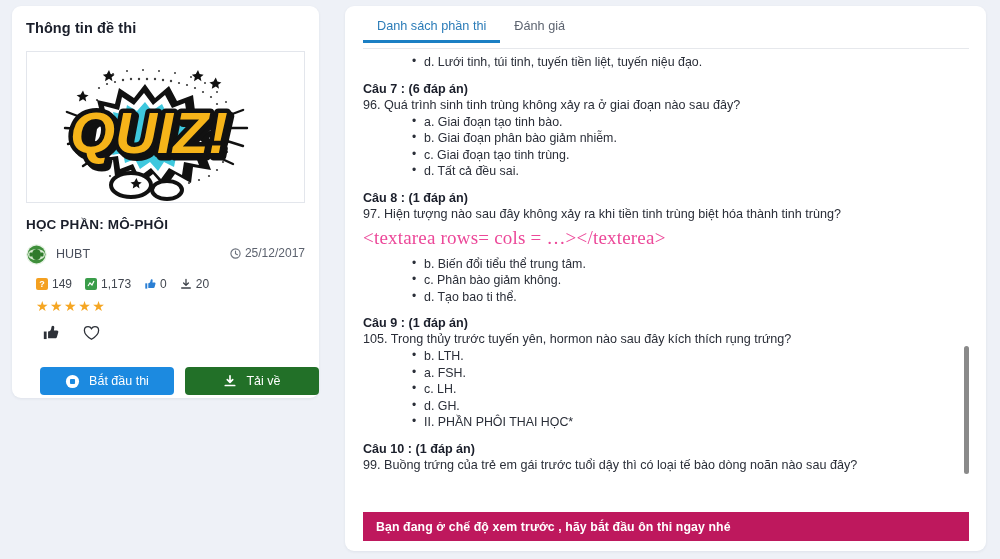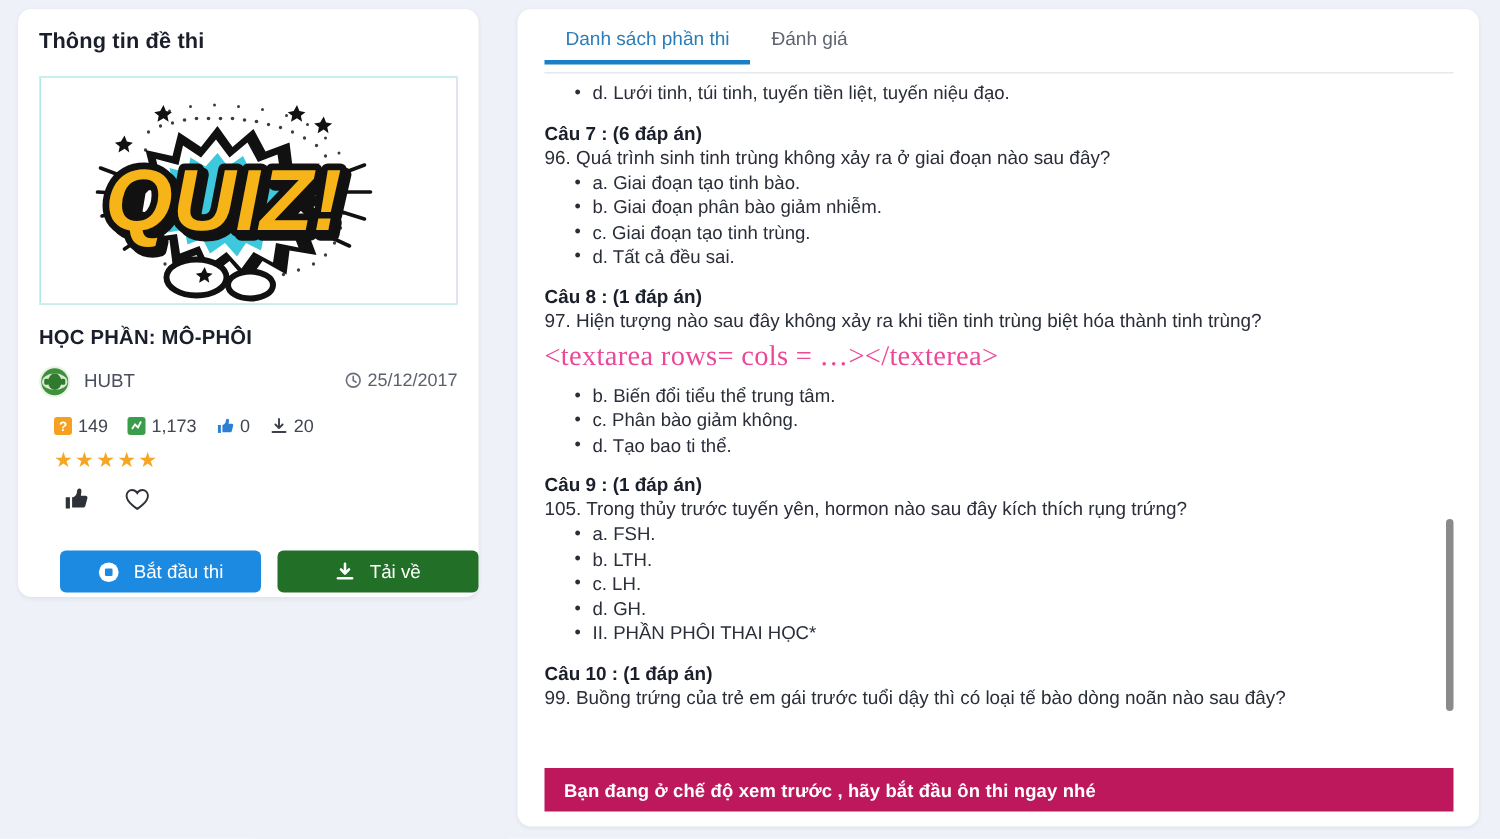--- a/index.html
+++ b/index.html
@@ -140,21 +140,21 @@
     margin: 11px 0 2px 0;
   }
   .q-text {
     font-size: 12.6px; color: #2a2e38; margin: 0 0 2px 0;
   }
   ul.answers {
     list-style: none; margin: 0 0 0 0; padding: 0 0 0 32px;
   }
   ul.answers li {
     font-size: 12.4px; color: #2a2e38; position: relative;
-    line-height: 16.5px; padding: 0 0 0 0;
+    line-height: 16.5px; padding: 0 0 0 0; margin-left: 29px;
   }
   ul.answers li::before {
     content: "\2022"; position: absolute; left: -12px; top: -1px;
     color: #2a2e38; font-size: 12px;
   }
   .serif-line {
     font-family: "Liberation Serif", serif;
     font-size: 19px; color: #ec4899;
     margin: 6px 0 7px 0; letter-spacing: .2px;
   }
@@ -394,22 +394,22 @@
       <div class="serif-line">&lt;textarea rows= cols =  …&gt;&lt;/texterea&gt;</div>
       <ul class="answers">
         <li>b. Biến đổi tiểu thể trung tâm.</li>
         <li>c. Phân bào giảm không.</li>
         <li>d. Tạo bao ti thể.</li>
       </ul>
 
       <div class="q-head">Câu 9 : (1 đáp án)</div>
       <div class="q-text">105. Trong thủy trước tuyến yên, hormon nào sau đây kích thích rụng trứng?</div>
       <ul class="answers">
+        <li>b. LTH.</li>
         <li>a. FSH.</li>
-        <li>b. LTH.</li>
         <li>c. LH.</li>
         <li>d. GH.</li>
         <li>II. PHẦN PHÔI THAI HỌC*</li>
       </ul>
 
       <div class="q-head">Câu 10 : (1 đáp án)</div>
       <div class="q-text">99. Buồng trứng của trẻ em gái trước tuổi dậy thì có loại tế bào dòng noãn nào sau đây?</div>
     </div>
 
     <div class="scroll-track">

